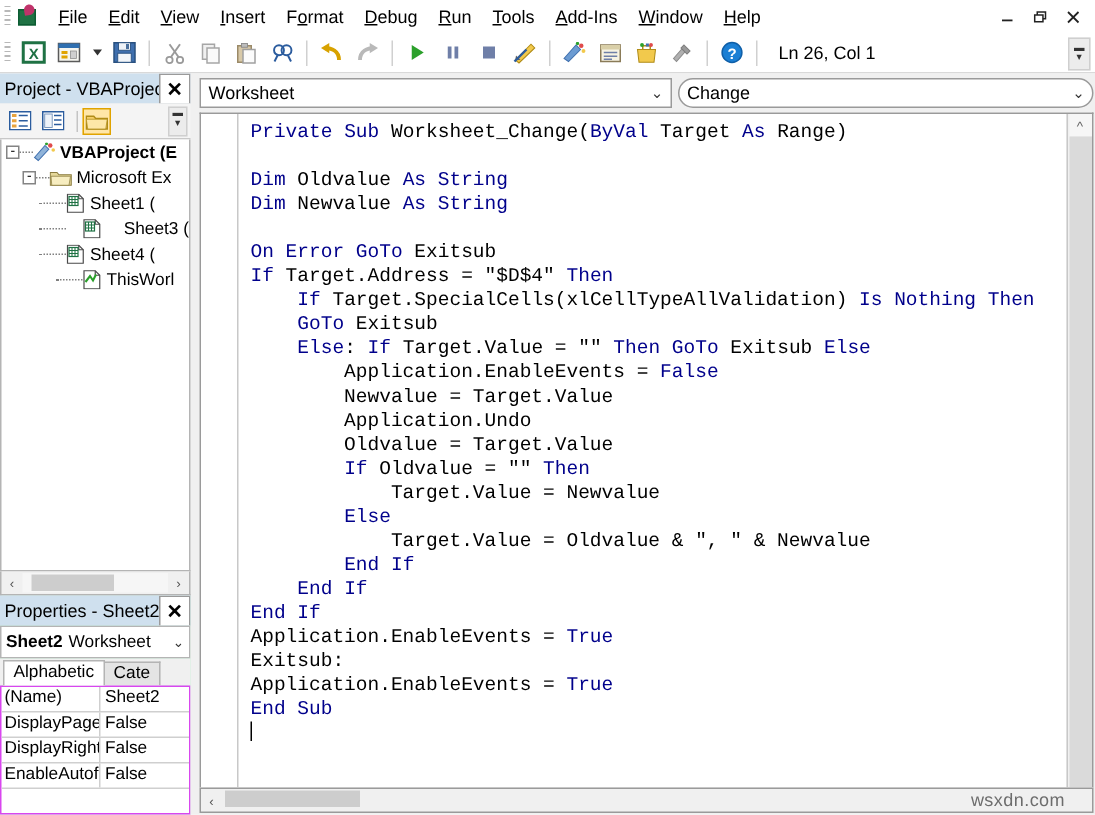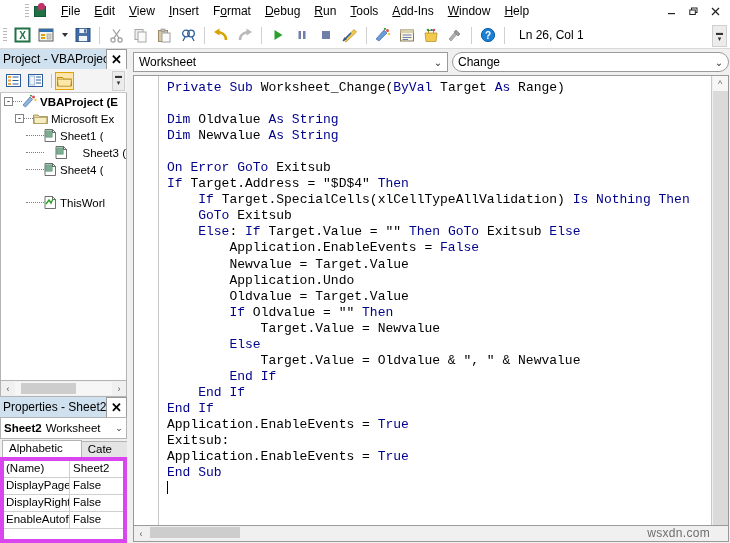--- a/index.html
+++ b/index.html
@@ -18,21 +18,20 @@
   }
 
   
   #menubar {
     height: 22px;
     background: #ffffff;
     display: flex;
     align-items: center;
     position: relative;
     border-bottom: 0px solid #d4d0c8;
-    padding-left: 22px;
   }
   .grip {
     width: 4px;
     height: 14px;
     margin: 0 3px 0 3px;
     background-image: repeating-linear-gradient(to bottom, #b8b8b8 0px, #b8b8b8 1px, transparent 1px, transparent 3px);
   }
   #app-logo {
     width: 17px;
     height: 16px;
@@ -306,37 +305,37 @@
   }
   #prop-tabs {
     height: 18px;
     display: flex;
     align-items: flex-end;
     background: #f0f0f0;
     padding-left: 2px;
   }
   .ptab {
     font-size: 11.5px;
-    padding: 1px 18px 2px 6px;
+    padding: 1px 6px 2px 6px;
     border: 1px solid #b4b4b4;
     border-bottom: none;
     background: #e4e4e4;
     margin-right: -1px;
     cursor: default;
   }
   .ptab.sel {
     background: #ffffff;
     position: relative;
     z-index: 2;
     padding-bottom: 3px;
   }
   #prop-grid {
     flex: 1;
     background: #ffffff;
-    border: 4px solid #d946ef;
+    border: 1px solid #d946ef;
     overflow: hidden;
     font-size: 11.5px;
   }
   .prow {
     display: flex;
     height: 16px;
     border-bottom: 1px solid #cfcfcf;
     cursor: default;
   }
   .pname {
@@ -777,21 +776,21 @@
               <path d="M8.5 0.5 V3.5 H11.5" fill="none" stroke="#4a4a4a" stroke-width="0.8"></path>
               <rect x="2" y="2" width="6" height="6" fill="#fff" stroke="#1f7244" stroke-width="0.8"></rect>
               <line x1="2" y1="4" x2="8" y2="4" stroke="#1f7244" stroke-width="0.7"></line>
               <line x1="2" y1="6" x2="8" y2="6" stroke="#1f7244" stroke-width="0.7"></line>
               <line x1="4" y1="2" x2="4" y2="8" stroke="#1f7244" stroke-width="0.7"></line>
               <line x1="6" y1="2" x2="6" y2="8" stroke="#1f7244" stroke-width="0.7"></line>
             </svg>
           </span>
           <span class="nodelabel">Sheet4 (</span>
         </div>
-        <div class="tnode" style="padding-left: 25px; margin-top: 16px;">
+        <div class="tnode" style="padding-left: 36px;">
           <span class="dots" style="width: 18px;"></span>
           <span style="display: inline-flex; align-items: center; flex-shrink: 0;">
             <svg width="13" height="13" viewBox="0 0 13 13">
               <path d="M1 0.5 H8.5 L11.5 3.5 V12.5 H1 Z" fill="#fff" stroke="#4a4a4a" stroke-width="0.8"></path>
               <path d="M8.5 0.5 V3.5 H11.5" fill="none" stroke="#4a4a4a" stroke-width="0.8"></path>
               <path d="M2 8 L5 4 L7 7 L9 3" fill="none" stroke="#2ba02b" stroke-width="1.4"></path>
             </svg>
           </span>
           <span class="nodelabel">ThisWorl</span>
         </div>

